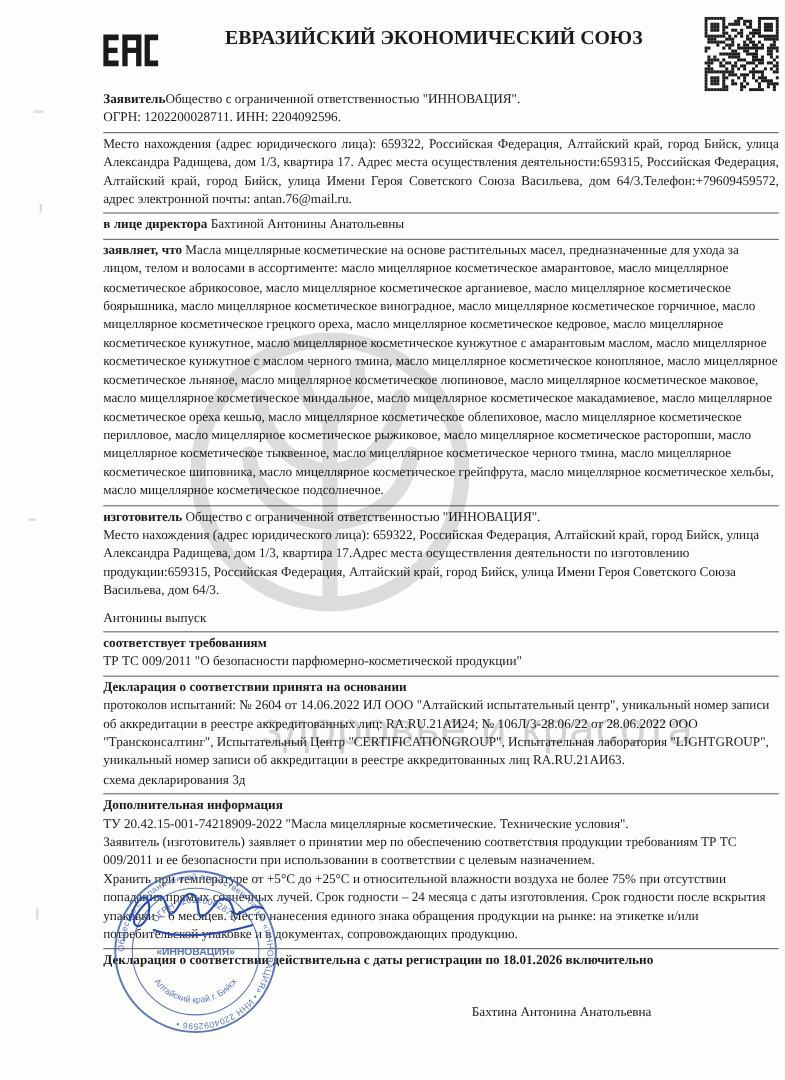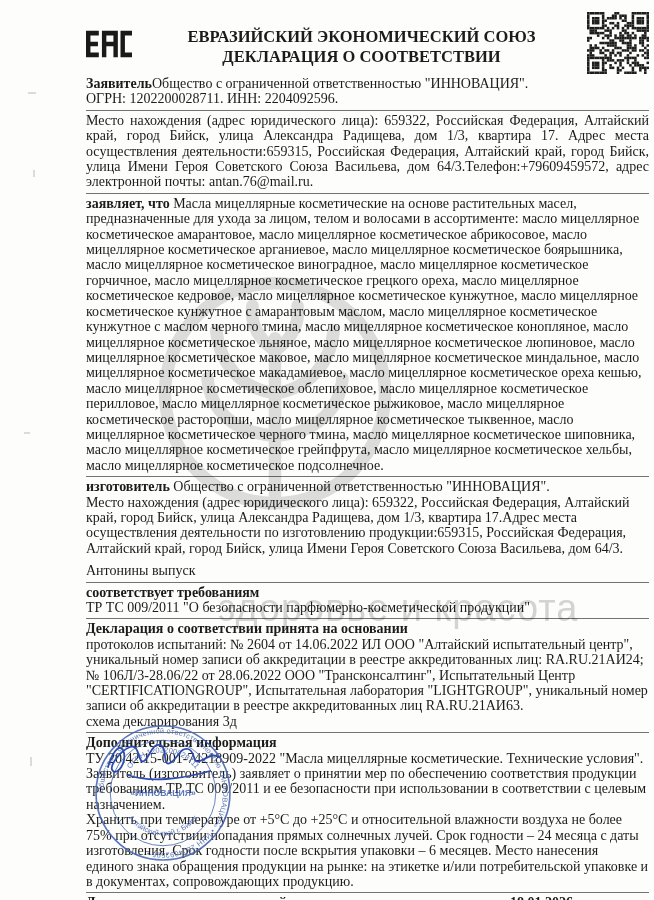--- a/index.html
+++ b/index.html
@@ -3,27 +3,27 @@
 <meta charset="utf-8">
 <style>
   html,body{margin:0;padding:0;background:#e9e9e9;}
   .page{
     position:relative;width:654px;height:900px;margin:0 auto;
     background:#fdfdfc;overflow:hidden;
     font-family:"Liberation Serif",serif;color:#1b1b1b;
   }
   .content{position:absolute;left:86px;top:14px;width:563px;z-index:2;}
   p{margin:0;}
-  .para{font-size:14px;line-height:15.4px;}
+  .para{font-size:11px;line-height:15.4px;}
   .just{text-align:justify;}
   .b{font-weight:bold;}
   .sec{padding:2px 0 3px 0;}
   .rule{border-top:1px solid #737373;}
   
-  .hdr{display:flex;align-items:center;height:58px;margin-bottom:2px;}
+  .hdr{display:flex;align-items:flex-start;height:58px;margin-bottom:2px;}
   .eac{width:50px;padding-top:6px;}
   .titles{flex:1;text-align:center;font-weight:bold;font-size:16.5px;line-height:20px;padding-top:8px;}
   .qr{width:62px;height:62px;}
   
   .sig-area{position:relative;height:106px;}
   .sig-right-name{position:absolute;left:209px;top:26px;width:346px;text-align:center;font-size:11px;}
   
   .wm{position:absolute;z-index:3;pointer-events:none;mix-blend-mode:multiply;color:#9a9a9a;opacity:.42;font-family:"Liberation Sans",sans-serif;}
   .wm-brand{left:70px;top:492px;font-size:102px;font-weight:bold;letter-spacing:2px;line-height:100px;}
   .wm-tag{left:218px;top:588px;font-size:38px;line-height:40px;letter-spacing:1px;}
@@ -64,21 +64,20 @@
         <svg width="46" height="44" viewBox="0 0 104 60">
           <g fill="#1a1a1a">
             <path d="M0,0 h10 v60 h-10 z M10,0 h19 v11 h-19 z M10,25 h17 v10 h-17 z M10,49 h19 v11 h-19 z"></path>
             <path d="M36,0 h10 v60 h-10 z M62,0 h10 v60 h-10 z M46,0 h16 v11 h-16 z M46,25 h16 v10 h-16 z"></path>
             <path d="M78,0 h10 v60 h-10 z M88,0 h16 v11 h-16 z M88,49 h16 v11 h-16 z"></path>
           </g>
         </svg>
       </div>
       <div class="titles">
         <div>ЕВРАЗИЙСКИЙ ЭКОНОМИЧЕСКИЙ СОЮЗ</div>
-        <div>ДЕКЛАРАЦИЯ О СООТВЕТСТВИИ</div>
       </div>
       <div class="qr" id="qr"><svg width="62" height="62" viewBox="0 0 62 62">
             <rect x="0" y="0" width="2.53" height="2.53" fill="#1c1c1c"></rect>
             <rect x="2.48" y="0" width="2.53" height="2.53" fill="#1c1c1c"></rect>
             <rect x="4.96" y="0" width="2.53" height="2.53" fill="#1c1c1c"></rect>
             <rect x="7.4399999999999995" y="0" width="2.53" height="2.53" fill="#1c1c1c"></rect>
             <rect x="9.92" y="0" width="2.53" height="2.53" fill="#1c1c1c"></rect>
             <rect x="12.4" y="0" width="2.53" height="2.53" fill="#1c1c1c"></rect>
             <rect x="14.879999999999999" y="0" width="2.53" height="2.53" fill="#1c1c1c"></rect>
             <rect x="27.28" y="0" width="2.53" height="2.53" fill="#1c1c1c"></rect>
@@ -402,20 +401,23 @@
 
     <div class="sec">
       <p class="para"><span class="b">Заявитель</span><span>Общество с ограниченной ответственностью "ИННОВАЦИЯ".</span></p>
       <p class="para">ОГРН: 1202200028711. ИНН: 2204092596.</p>
     </div>
 
     <div class="sec rule">
       <p class="para just">Место нахождения (адрес юридического лица): 659322, Российская Федерация, Алтайский край, город Бийск, улица Александра Радищева, дом 1/3, квартира 17. Адрес места осуществления деятельности:659315, Российская Федерация, Алтайский край, город Бийск, улица Имени Героя Советского Союза Васильева, дом 64/3.Телефон:+79609459572, адрес электронной почты: antan.76@mail.ru.</p>
     </div>
 
+    <div class="sec rule">
+      <p class="para"><span class="b">в лице директора</span><span> Бахтиной Антонины Анатольевны</span></p>
+    </div>
 
     <div class="sec rule">
       <p class="para"><span class="b">заявляет, что</span><span> Масла мицеллярные косметические на основе растительных масел, предназначенные для  ухода за лицом, телом и волосами в ассортименте: масло мицеллярное косметическое амарантовое, масло мицеллярное косметическое абрикосовое, масло мицеллярное косметическое арганиевое, масло мицеллярное косметическое боярышника, масло мицеллярное косметическое виноградное, масло мицеллярное косметическое горчичное, масло мицеллярное косметическое грецкого ореха, масло мицеллярное косметическое кедровое, масло мицеллярное косметическое кунжутное, масло мицеллярное косметическое кунжутное с амарантовым маслом, масло мицеллярное косметическое кунжутное с маслом черного тмина, масло мицеллярное косметическое конопляное, масло мицеллярное косметическое льняное, масло мицеллярное косметическое люпиновое, масло мицеллярное косметическое маковое, масло мицеллярное косметическое миндальное, масло мицеллярное косметическое макадамиевое, масло мицеллярное косметическое ореха кешью, масло мицеллярное косметическое облепиховое, масло мицеллярное косметическое перилловое, масло мицеллярное косметическое рыжиковое, масло мицеллярное косметическое расторопши, масло мицеллярное косметическое тыквенное, масло мицеллярное косметическое черного тмина, масло мицеллярное косметическое шиповника, масло мицеллярное косметическое грейпфрута, масло мицеллярное косметическое  хельбы, масло мицеллярное косметическое подсолнечное.</span></p>
     </div>
 
     <div class="sec rule" style="margin-bottom:2px;">
       <p class="para"><span class="b">изготовитель</span><span> Общество с ограниченной ответственностью "ИННОВАЦИЯ".</span></p>
       <p class="para">Место нахождения (адрес юридического лица): 659322, Российская Федерация, Алтайский край, город Бийск, улица Александра Радищева, дом 1/3, квартира 17.Адрес места осуществления деятельности по изготовлению продукции:659315, Российская Федерация, Алтайский край, город Бийск, улица Имени Героя Советского Союза Васильева, дом 64/3.</p>
     </div>
 

